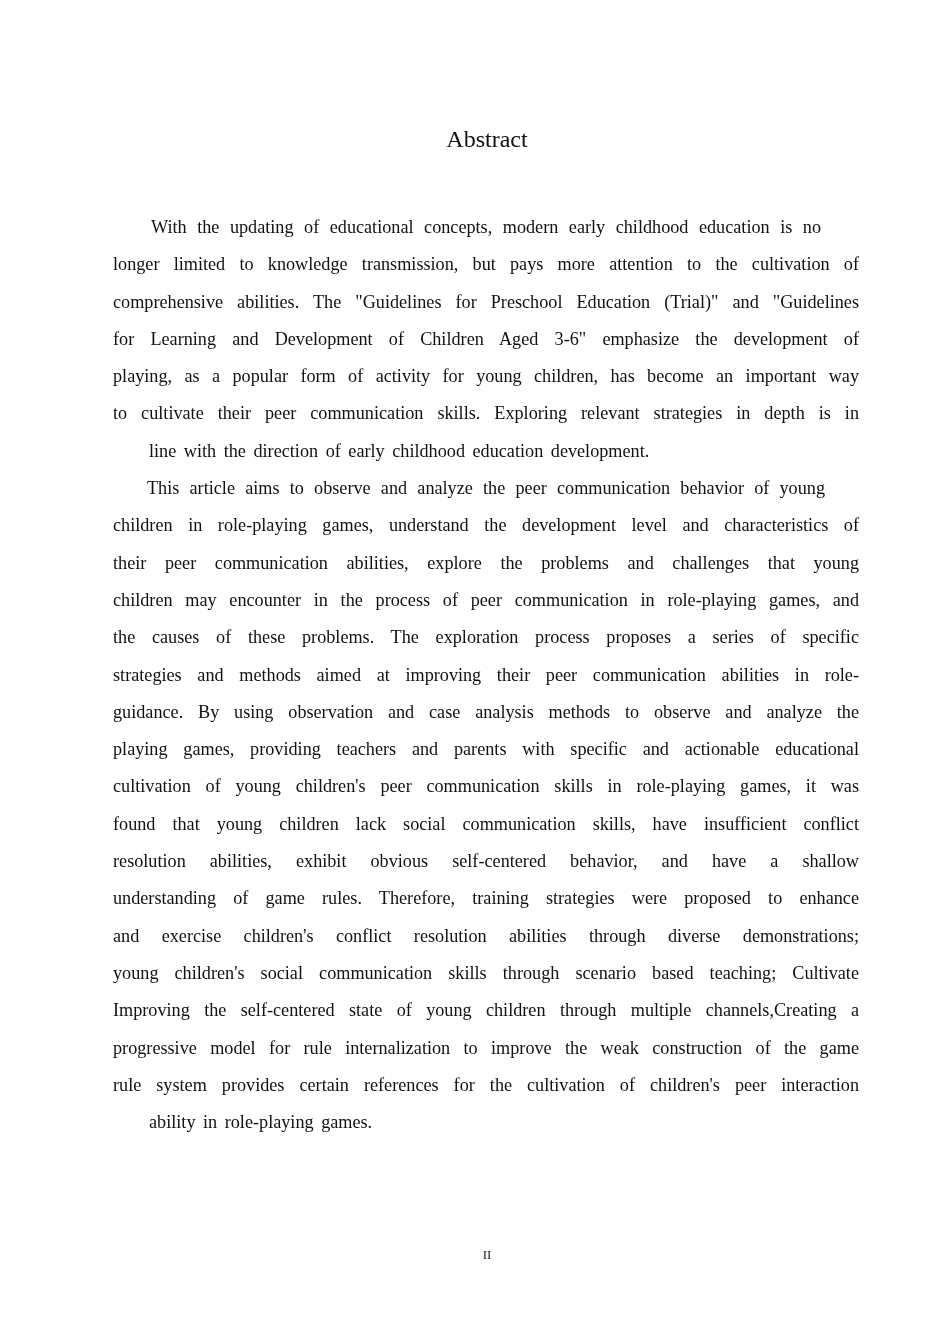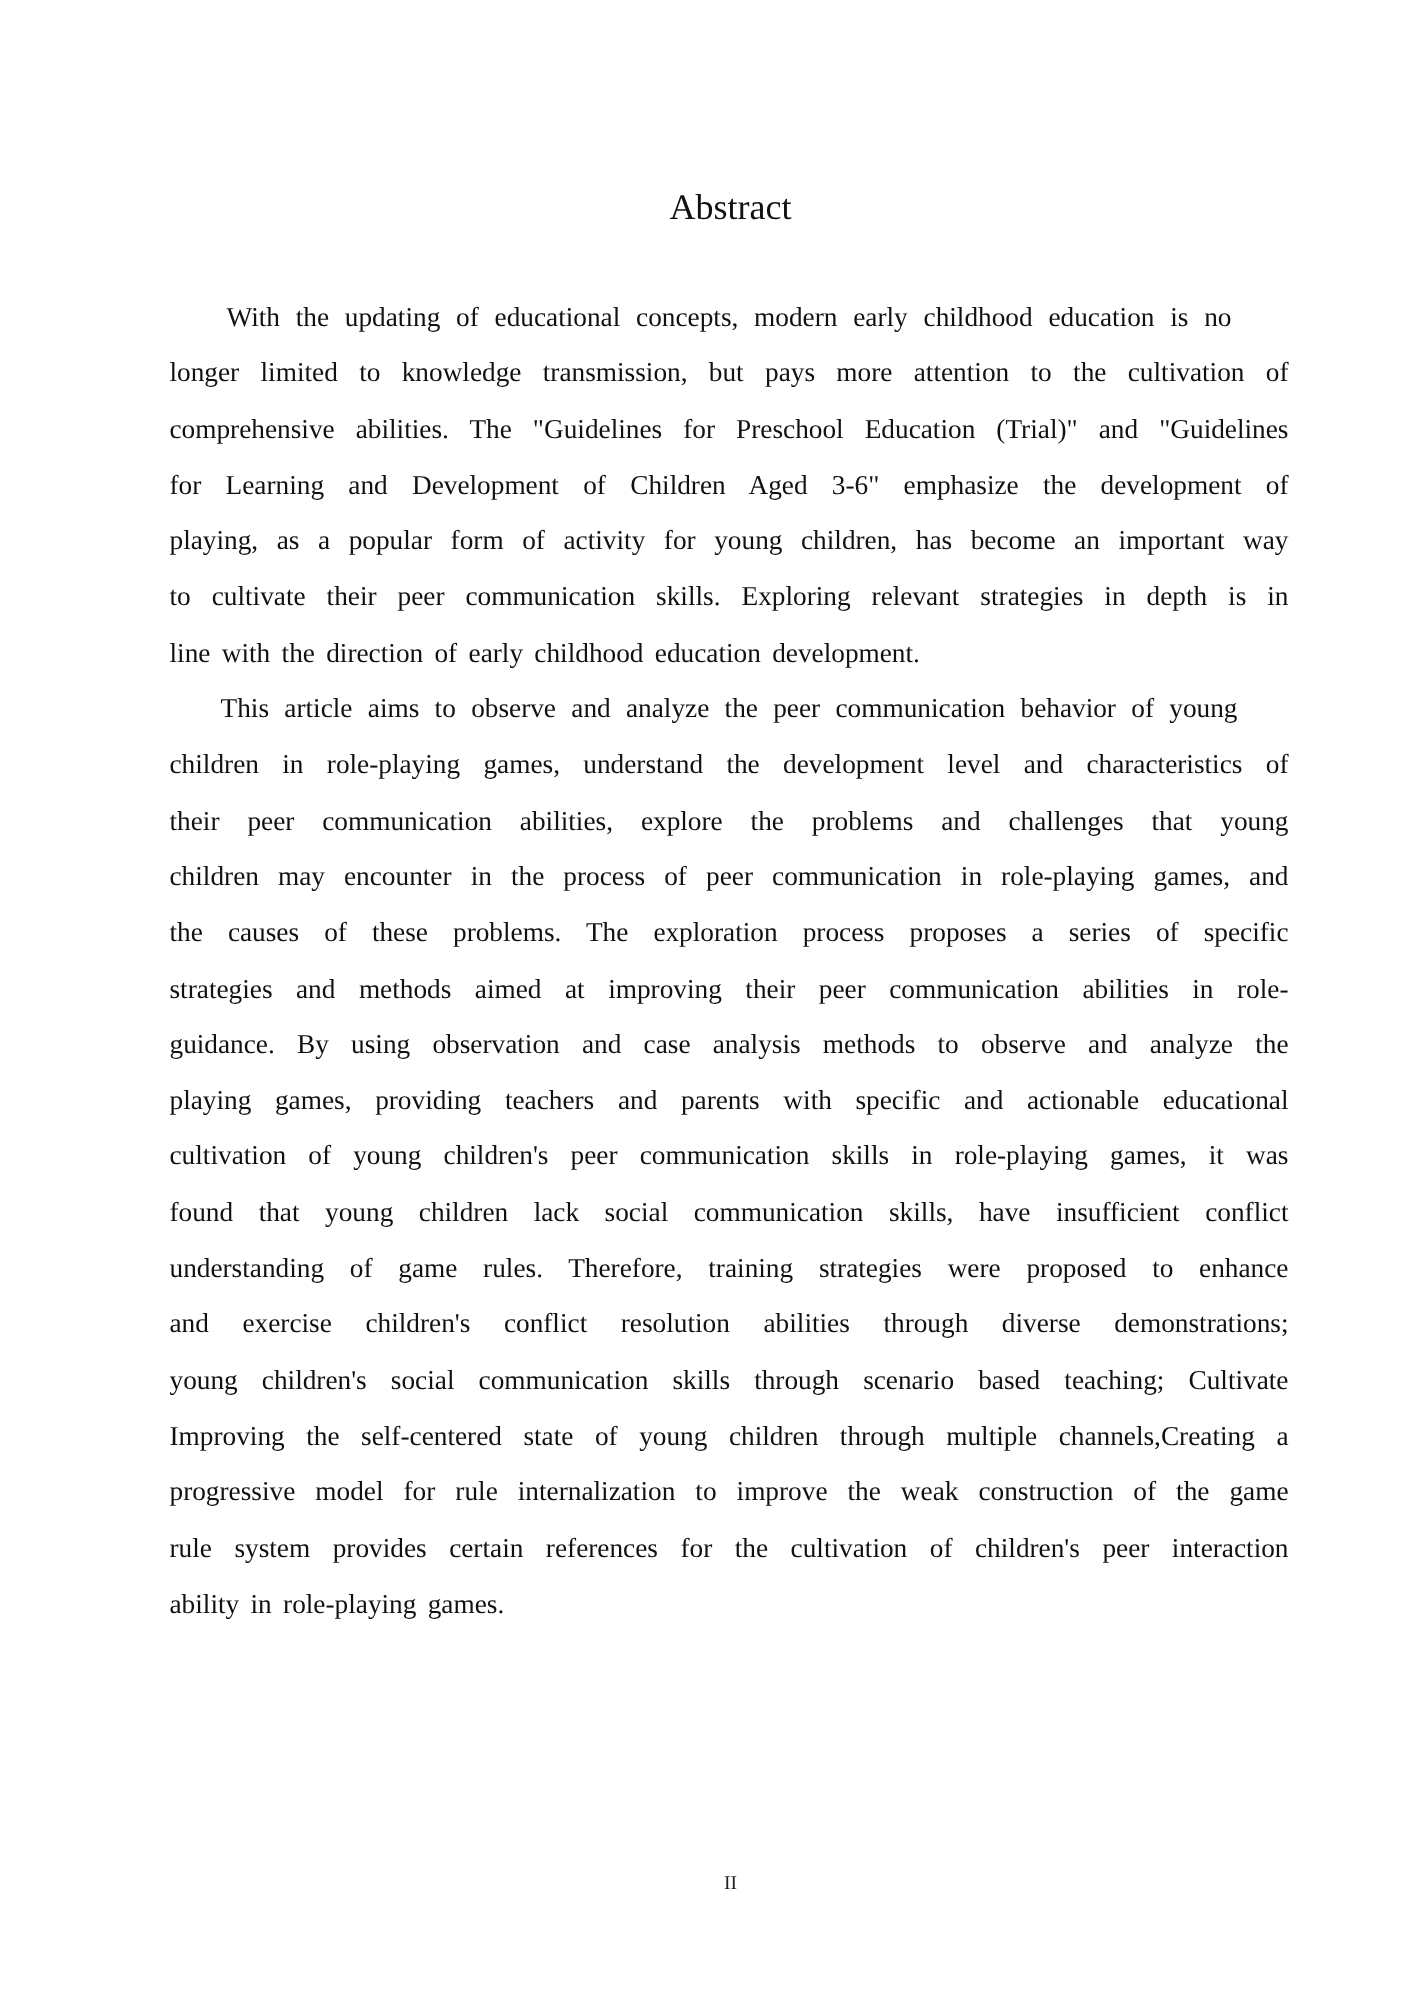--- a/index.html
+++ b/index.html
@@ -1,23 +1,23 @@
 <!DOCTYPE html>
 <html><head>
 <meta charset="utf-8">
 <style>
   html, body { margin: 0; padding: 0; background: #ffffff; }
   body { width: 950px; height: 1344px; position: relative; overflow: hidden;
          font-family: "Liberation Serif", "DejaVu Serif", serif; color: #111; }
   .title { position: absolute; top: 124px; left: 0; width: 974px; text-align: center;
            font-size: 24px; line-height: 30px; }
-  .body { position: absolute; top: 196px; left: 113px; width: 746px; font-size: 18.2px; }
+  .body { position: absolute; top: 212px; left: 113px; width: 746px; font-size: 18.2px; }
   .line { display: block; height: 37.3px; line-height: 30px; text-align: justify;
           text-align-last: justify; white-space: nowrap; }
-  .line.last { text-align-last: left; }
+  .line.last { text-align-last: left; margin-left: 36px; }
   .line span.inner { display: inline-block; width: 100%; text-align: justify; text-align-last: justify; }
   .line.last span.inner { text-align-last: left; word-spacing: 3px; }
   .indent1 { padding-left: 38px; }
   .indent2 { padding-left: 34px; }
   .line.indent1 span.inner { width: calc(100% - 38px); }
   .line.indent2 span.inner { width: calc(100% - 34px); }
   .pagenum { position: absolute; top: 1247px; left: 0; width: 974px; text-align: center;
              font-size: 13px; color: #222; }
 </style>
 </head>
@@ -40,20 +40,21 @@
       <div class="line indent2"><span class="inner">This article aims to observe and analyze the peer communication behavior of young</span></div>
       <div class="line"><span class="inner">children in role-playing games, understand the development level and characteristics of</span></div>
       <div class="line"><span class="inner">their peer communication abilities, explore the problems and challenges that young</span></div>
       <div class="line"><span class="inner">children may encounter in the process of peer communication in role-playing games, and</span></div>
       <div class="line"><span class="inner">the causes of these problems. The exploration process proposes a series of specific</span></div>
       <div class="line"><span class="inner">strategies and methods aimed at improving their peer communication abilities in role-</span></div>
       <div class="line"><span class="inner">guidance. By using observation and case analysis methods to observe and analyze the</span></div>
       <div class="line"><span class="inner">playing games, providing teachers and parents with specific and actionable educational</span></div>
       <div class="line"><span class="inner">cultivation of young children's peer communication skills in role-playing games, it was</span></div>
       <div class="line"><span class="inner">found that young children lack social communication skills, have insufficient conflict</span></div>
+      <div class="line"><span class="inner">resolution abilities, exhibit obvious self-centered behavior, and have a shallow</span></div>
       <div class="line"><span class="inner">understanding of game rules. Therefore, training strategies were proposed to enhance</span></div>
       <div class="line"><span class="inner">and exercise children's conflict resolution abilities through diverse demonstrations;</span></div>
       <div class="line"><span class="inner">young children's social communication skills through scenario based teaching; Cultivate</span></div>
       <div class="line"><span class="inner">Improving the self-centered state of young children through multiple channels,Creating a</span></div>
       <div class="line"><span class="inner">progressive model for rule internalization to improve the weak construction of the game</span></div>
       <div class="line"><span class="inner">rule system provides certain references for the cultivation of children's peer interaction</span></div>
       <div class="line last"><span class="inner">ability in role-playing games.</span></div>
     </div>
   </div>
 

